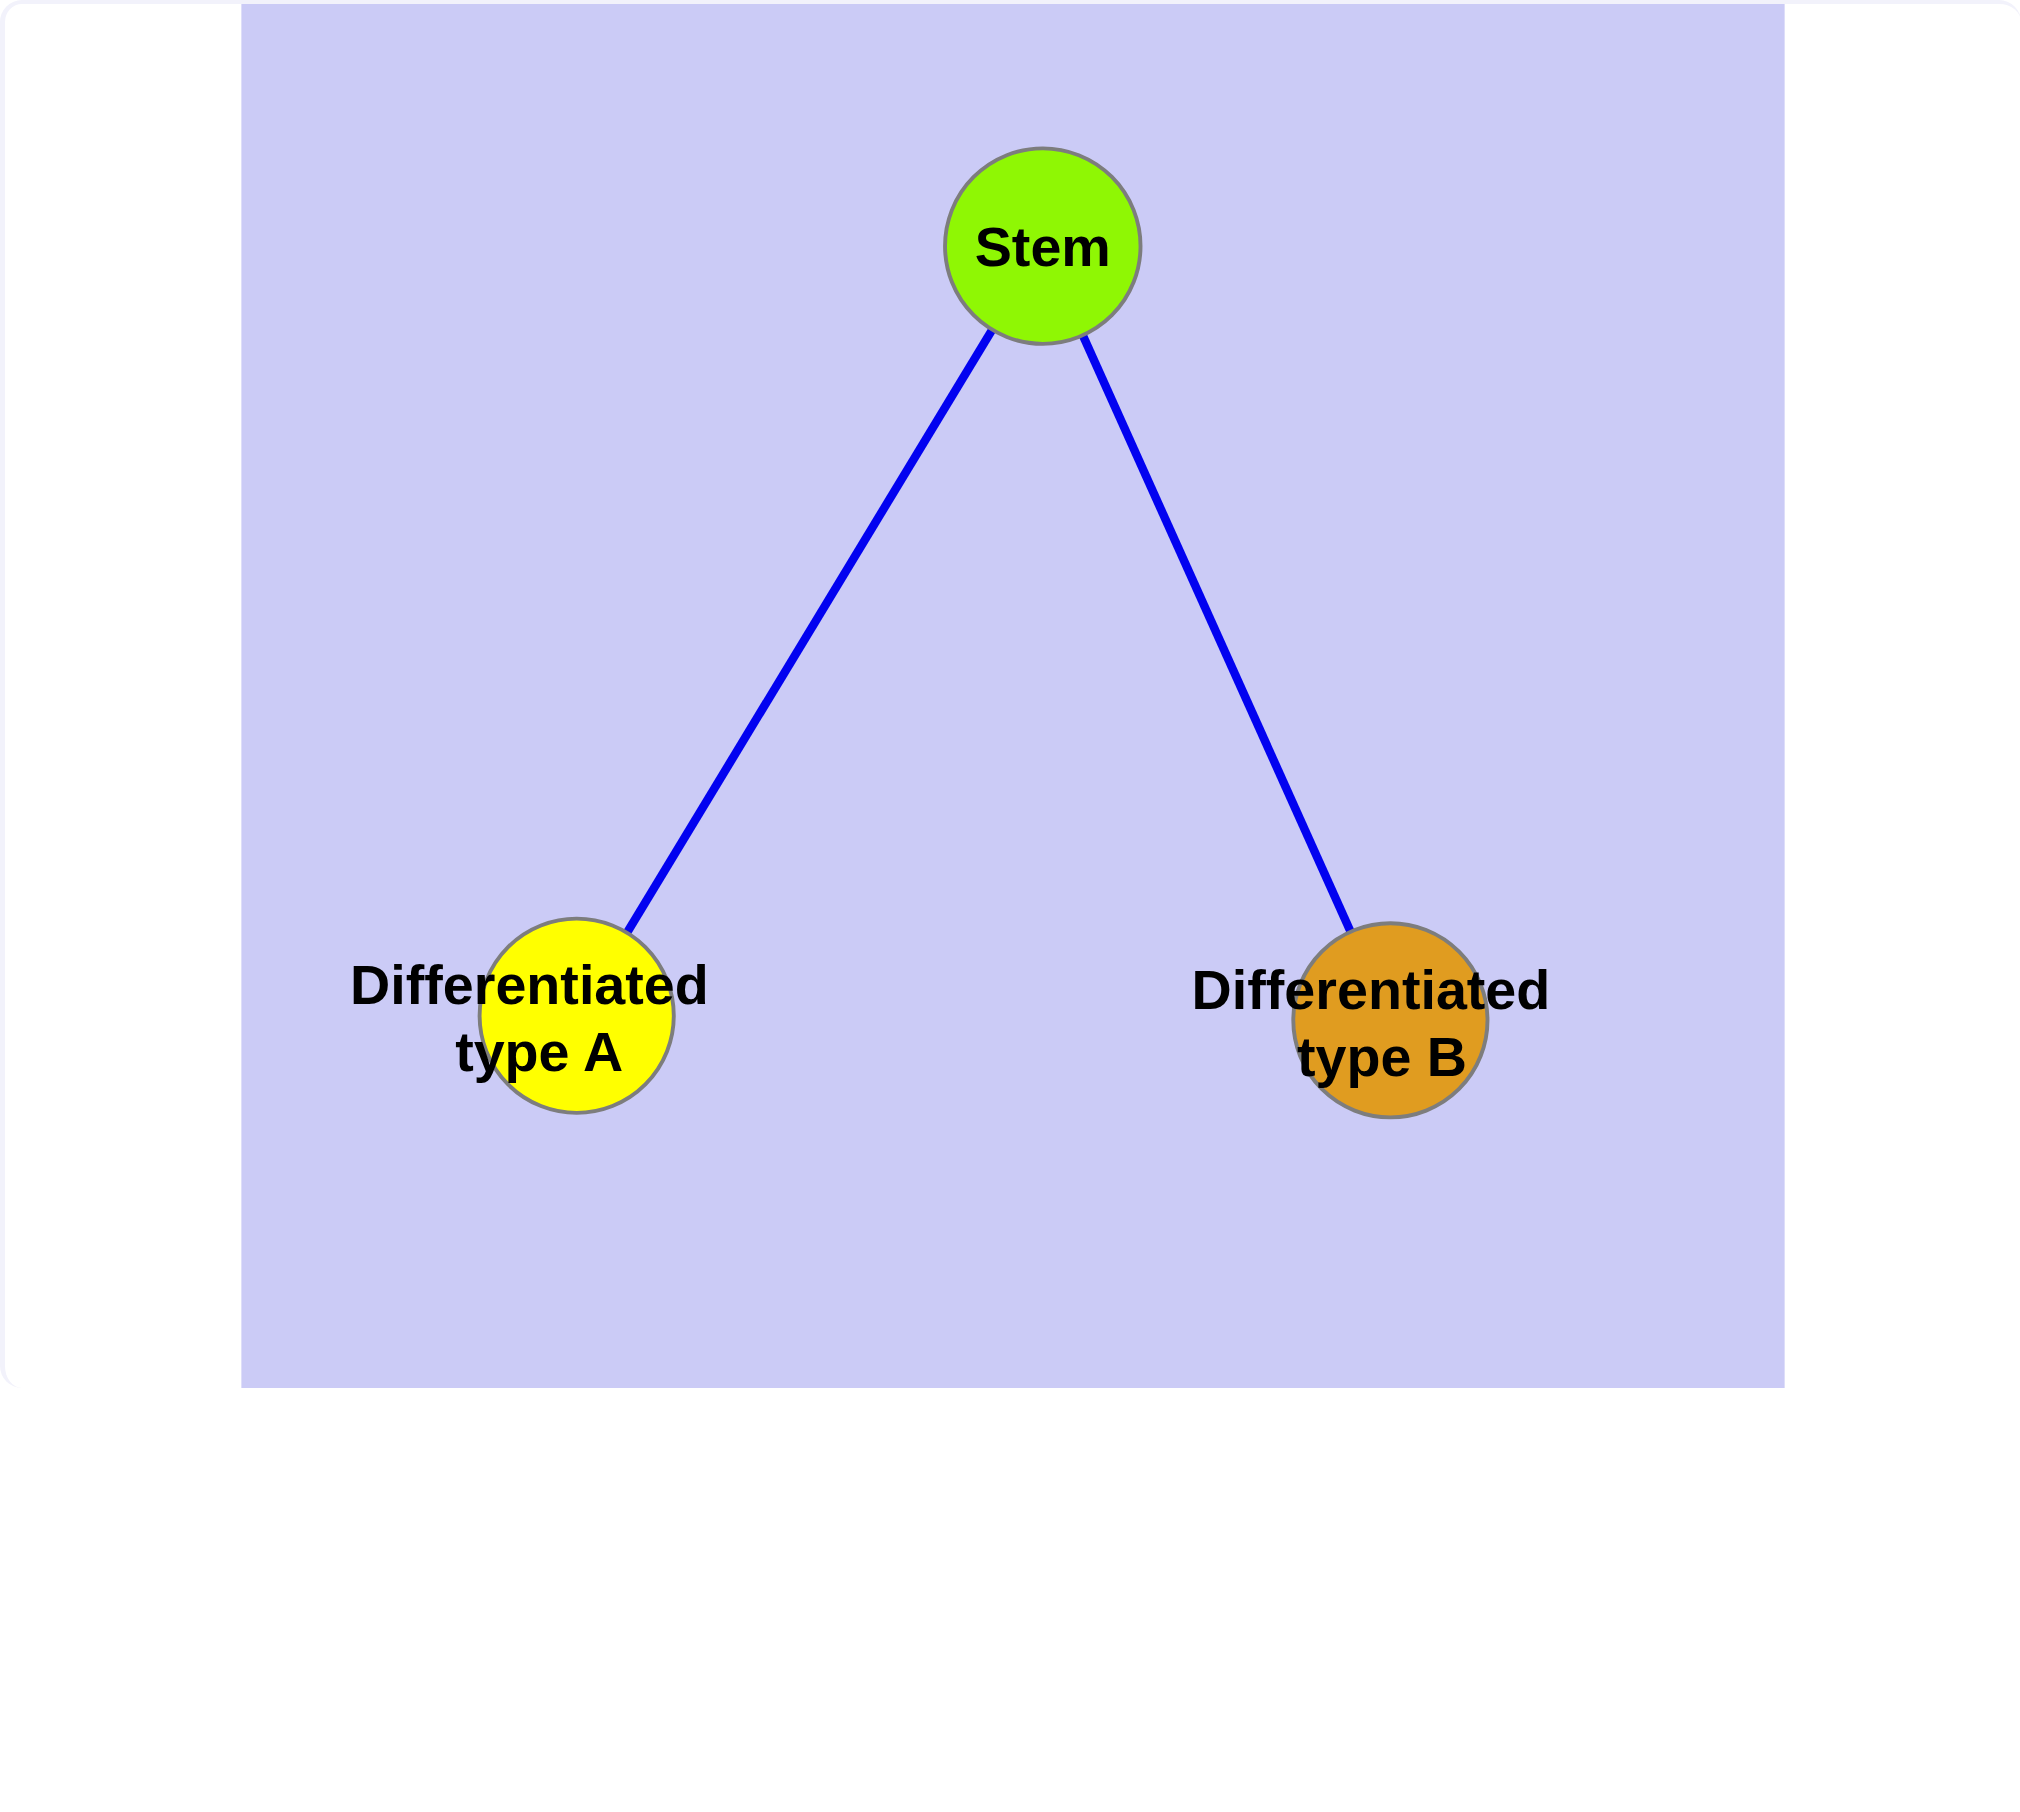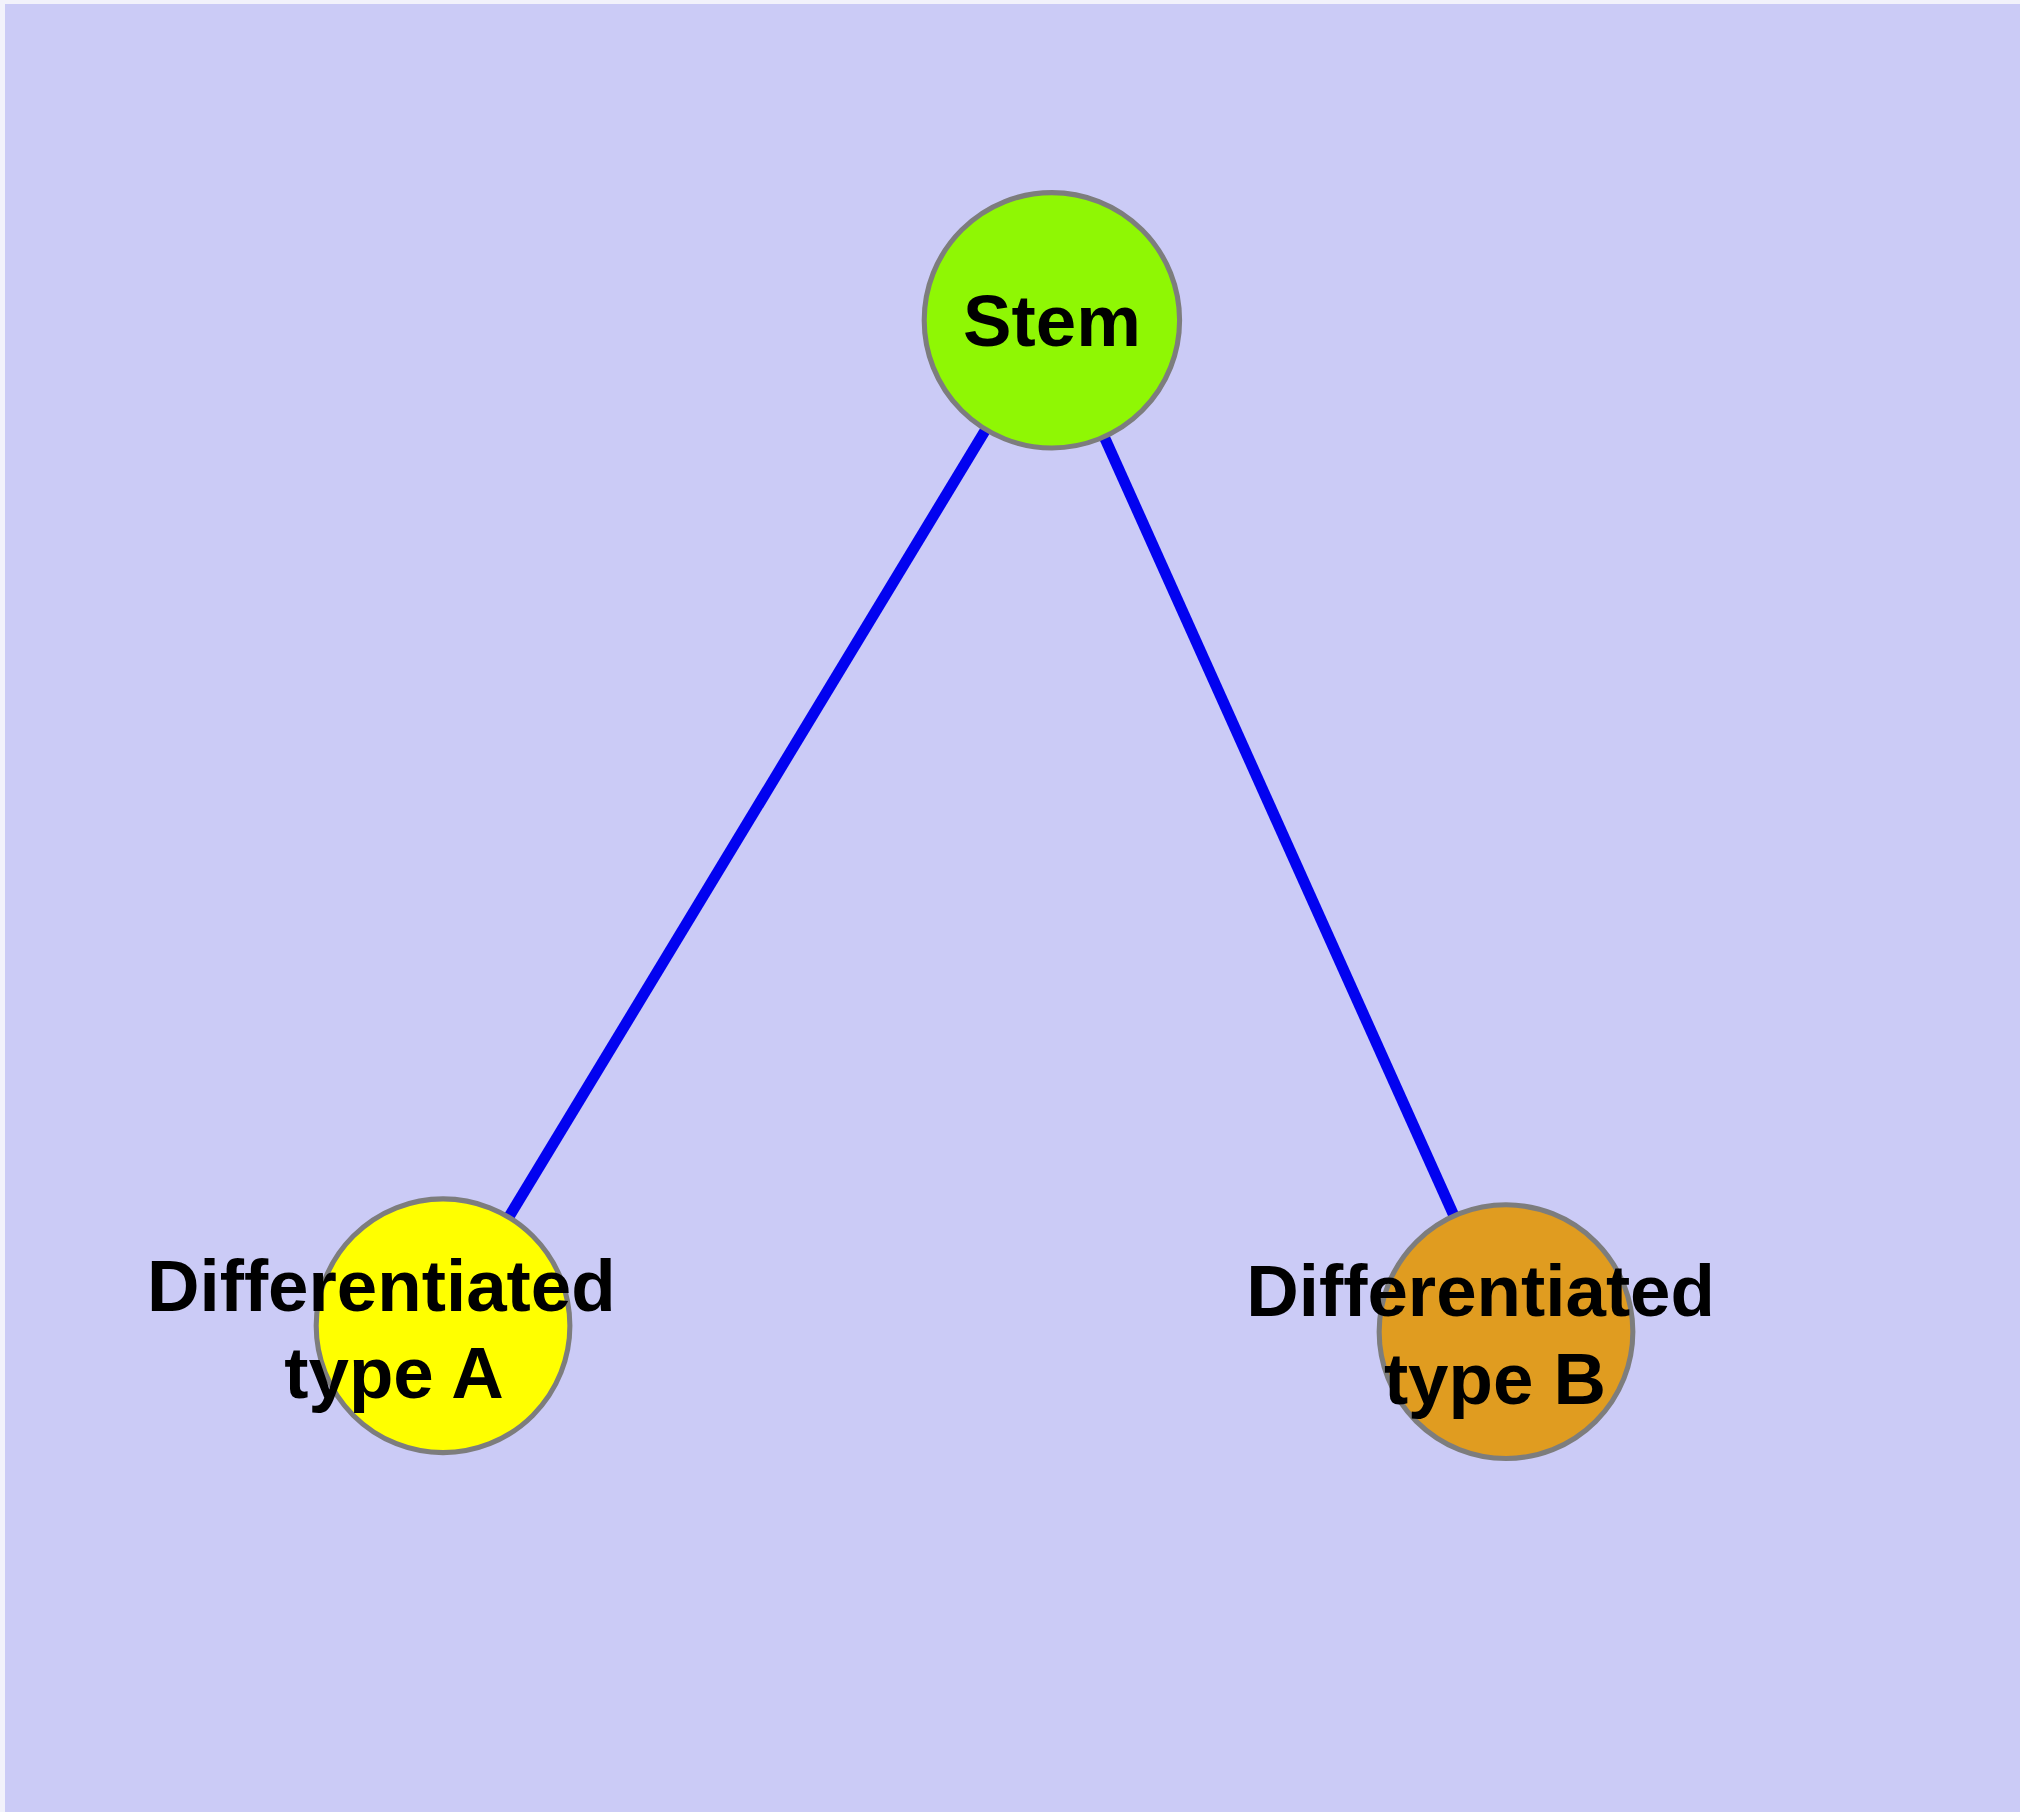--- a/index.html
+++ b/index.html
@@ -2,26 +2,27 @@
 <html style="font-size:13.6px"><head>
 <meta charset="utf-8">
 <style>
   html, body {
     margin: 0;
     padding: 0;
     background: #ffffff;
   }
   .canvas {
     width: 2021px;
-    height: 1812px;
+    height: 1388px;
     box-sizing: border-box;
     border-top: 4.2px solid #f2f2fb;
     border-left: 5.1px solid #f2f2fb;
     position: relative;
     overflow: hidden;
+    border-radius: 22px;
   }
   svg.diagram {
     display: block;
     width: 100%;
     height: 100%;
   }
   .node-circle {
     stroke: #7d7d7d;
     stroke-width: 6;
   }

